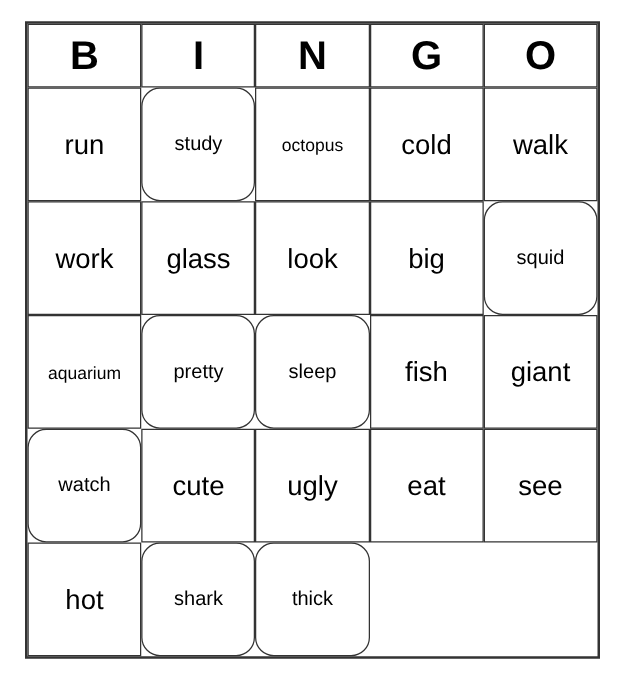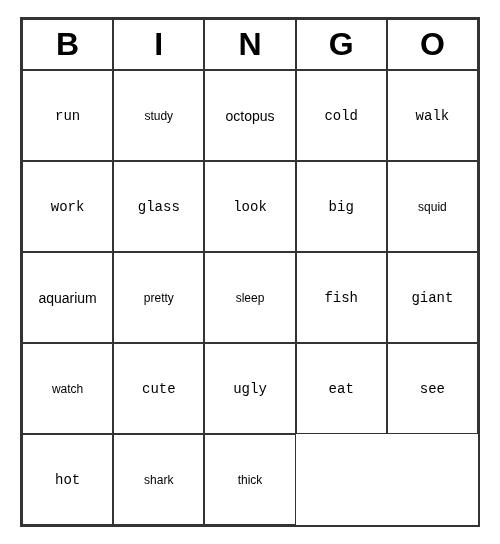--- a/index.html
+++ b/index.html
@@ -42,30 +42,30 @@
       border: 1px solid #333;
       display: flex;
       justify-content: center;
       align-items: center;
       text-align: center;
       color: #000;
       padding: 4px;
     }
 
     .bingo-cell.large {
-      font-size: 14px;
-      font-family: Liberation Mono, monospace;
+      font-size: 22px;
     }
 
     .bingo-cell.small {
       font-size: 14px;
     }
 
     .bingo-cell.medium {
-      font-size: 12px;
+      font-size: 16px;
+      border-radius: 15px;
     }
   </style>
 </head>
 <body>
 
 <div class="bingo-card">
 <div class="header-cell">B</div>
     <div class="header-cell">I</div>
     <div class="header-cell">N</div>
     <div class="header-cell">G</div>

